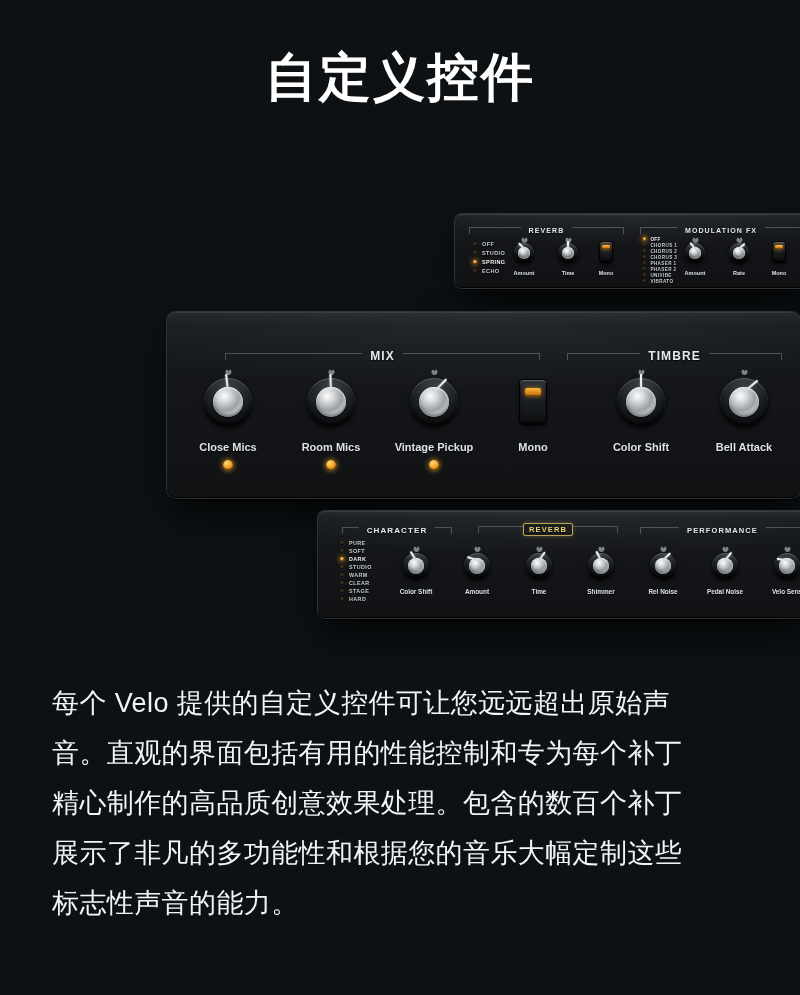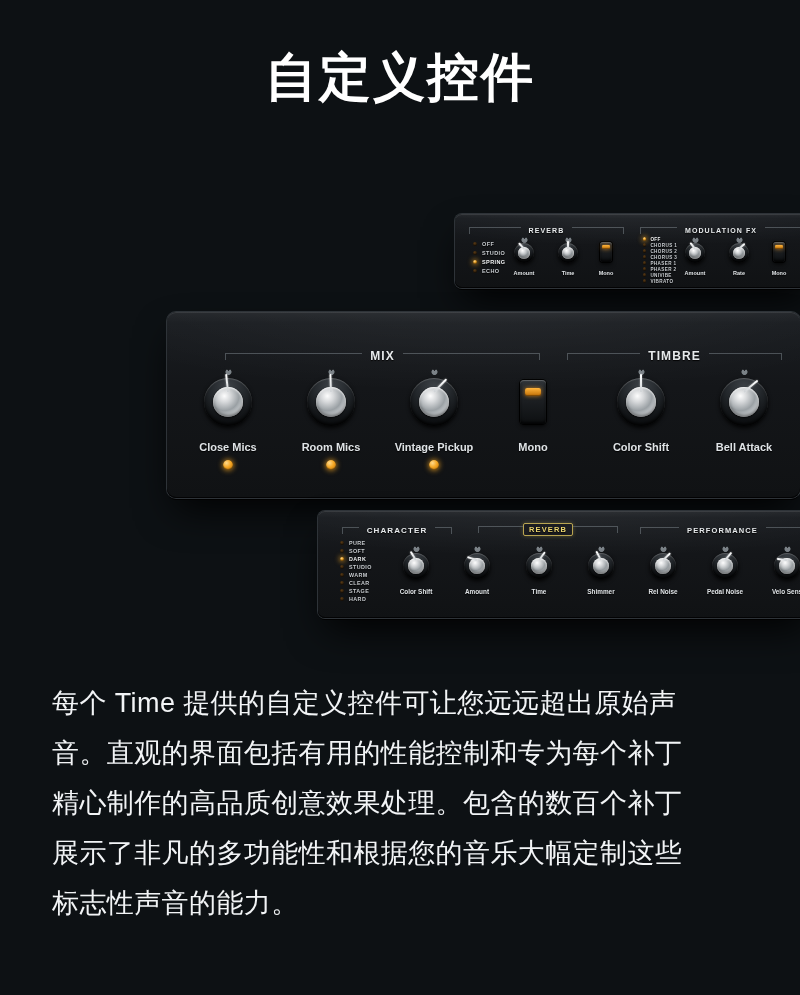--- a/index.html
+++ b/index.html
@@ -818,13 +818,13 @@
         </div>
       <div class="body" style="inset:4px;"></div>
       <div class="cap" style="inset:9px;"></div>
       <div class="ptr" style="transform: rotate(-82deg);"></div>
     </div>
     <div class="knob-label" style="left:437px;top:77px;width:64px;font-size:6.4px;">Velo Sens</div>
 
   </div>
 </div>
 
-<div class="body-copy">每个 Time 提供的自定义控件可让您远远超出原始声音。直观的界面包括有用的性能控制和专为每个补丁精心制作的高品质创意效果处理。包含的数百个补丁展示了非凡的多功能性和根据您的音乐大幅定制这些标志性声音的能力。</div>
+<div class="body-copy">每个 Velo 提供的自定义控件可让您远远超出原始声音。直观的界面包括有用的性能控制和专为每个补丁精心制作的高品质创意效果处理。包含的数百个补丁展示了非凡的多功能性和根据您的音乐大幅定制这些标志性声音的能力。</div>
 
 </body></html>

